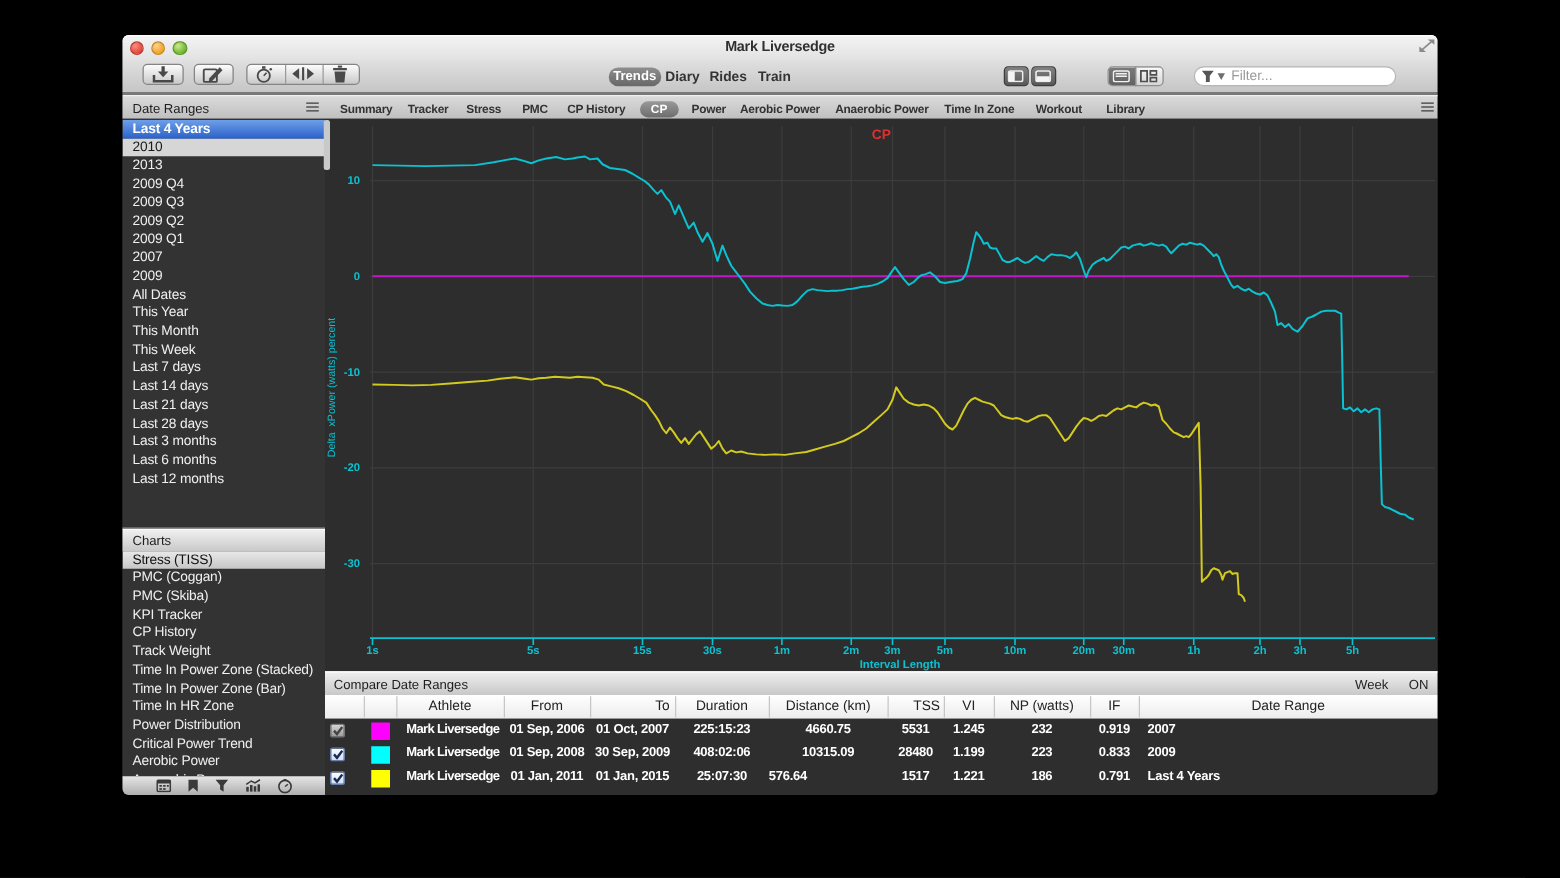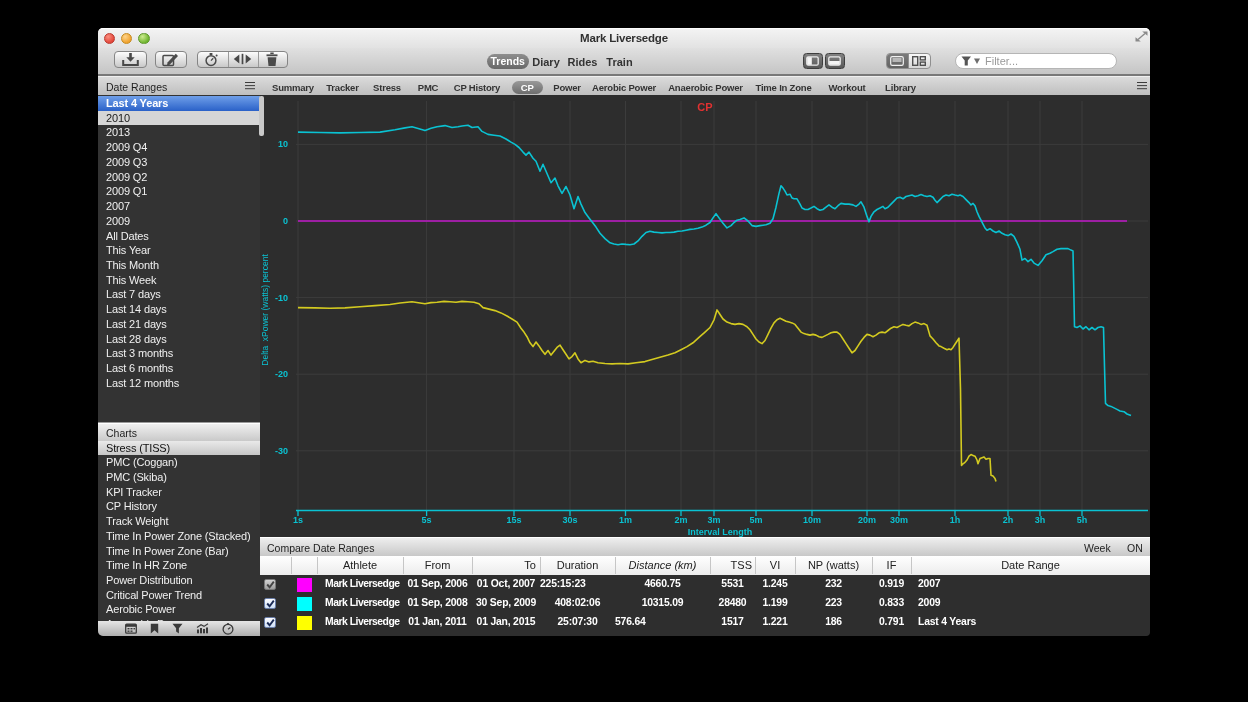--- a/index.html
+++ b/index.html
@@ -213,21 +213,21 @@
 </svg>
 <div id="cmphdr"></div>
 <div class="hdrtxt" style="left:267px;top:541.5px">Compare Date Ranges</div>
 <div class="hdrtxt" style="left:1084px;top:541.5px;font-weight:normal">Week</div>
 <div class="hdrtxt" style="left:1127px;top:541.5px">ON</div>
 <div id="cmphead">
 <div style="position:absolute;left:57px;width:86px;text-align:center;">Athlete</div>
 <div style="position:absolute;left:143px;width:69px;text-align:center;">From</div>
 <div style="position:absolute;left:212px;width:68px;text-align:center;margin-left:24px;">To</div>
 <div style="position:absolute;left:280px;width:75px;text-align:center;">Duration</div>
-<div style="position:absolute;left:355px;width:95px;text-align:center;font-style:italic;">Distance (km)</div>
+<div style="position:absolute;left:355px;width:95px;text-align:center;">Distance (km)</div>
 <div style="position:absolute;left:447px;width:45px;text-align:right;">TSS</div>
 <div style="position:absolute;left:495px;width:40px;text-align:center;">VI</div>
 <div style="position:absolute;left:535px;width:77px;text-align:center;">NP (watts)</div>
 <div style="position:absolute;left:612px;width:39px;text-align:center;">IF</div>
 <div style="position:absolute;left:651px;width:239px;text-align:center;">Date Range</div>
 <i style="left:31px"></i>
     <i style="left:57px"></i>
     <i style="left:143px"></i>
     <i style="left:212px"></i>
     <i style="left:280px"></i>
@@ -241,21 +241,21 @@
 <div class="trow" style="top:575.0px">
     <span class="cbx gray">
       <svg width="11" height="11" viewBox="0 0 11 11">
         <path d="M2.2 5.5 L4.6 8.2 L8.8 2.6" stroke="#444" stroke-width="1.9" fill="none"></path>
       </svg>
     </span>
     <span class="swt" style="background:#ff00ff"></span>
     <div style="position:absolute;left:65px;width:86px;text-align:left;letter-spacing:-0.5px;">Mark Liversedge</div>
     <div style="position:absolute;left:143px;width:69px;text-align:center;">01 Sep, 2006</div>
     <div style="position:absolute;left:212px;width:68px;text-align:center;">01 Oct, 2007</div>
-    <div style="position:absolute;left:280px;width:75px;">225:15:23</div>
+    <div style="position:absolute;left:280px;width:75px;text-align:center;">225:15:23</div>
     <div style="position:absolute;left:355px;width:95px;text-align:center;">4660.75</div>
     <div style="position:absolute;left:450px;width:45px;text-align:center;">5531</div>
     <div style="position:absolute;left:495px;width:40px;text-align:center;">1.245</div>
     <div style="position:absolute;left:535px;width:77px;text-align:center;">232</div>
     <div style="position:absolute;left:612px;width:39px;text-align:center;">0.919</div>
     <div style="position:absolute;left:658px;width:239px;text-align:left;">2007</div>
   </div>
 <div class="trow" style="top:594.1px">
     <span class="cbx blue">
       <svg width="11" height="11" viewBox="0 0 11 11">

